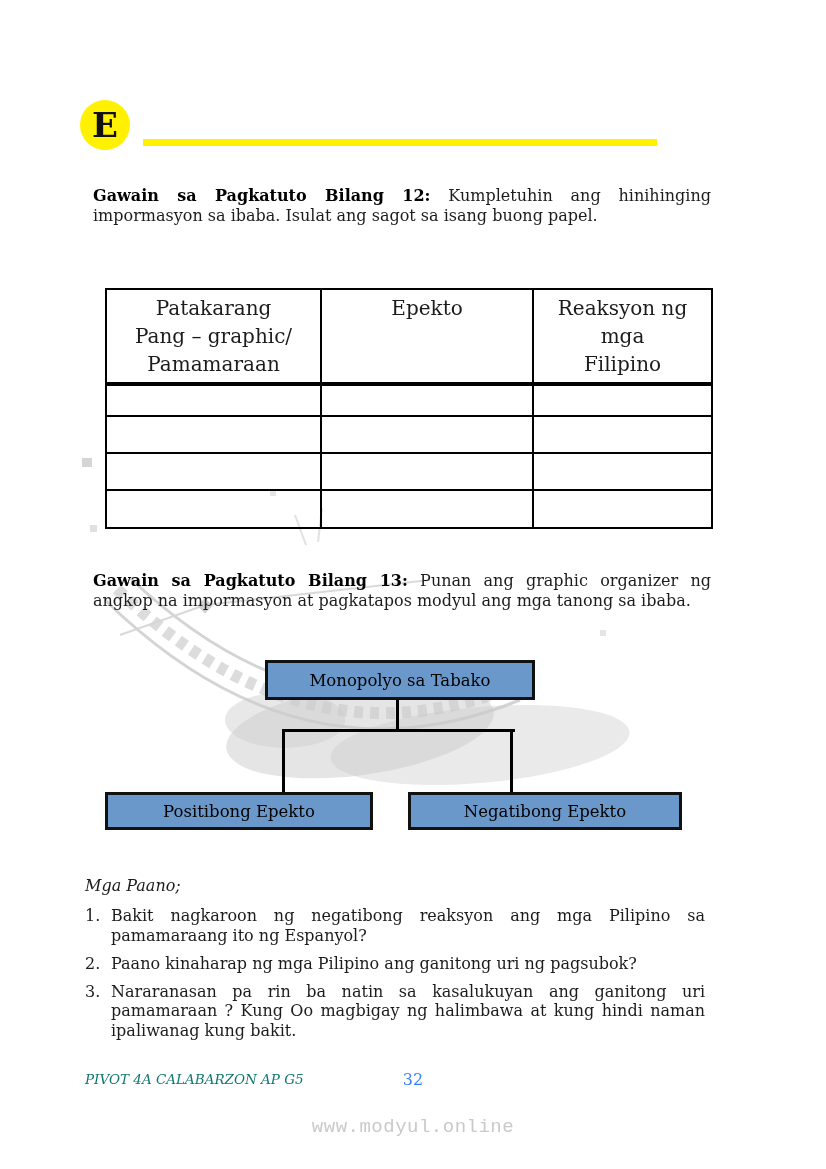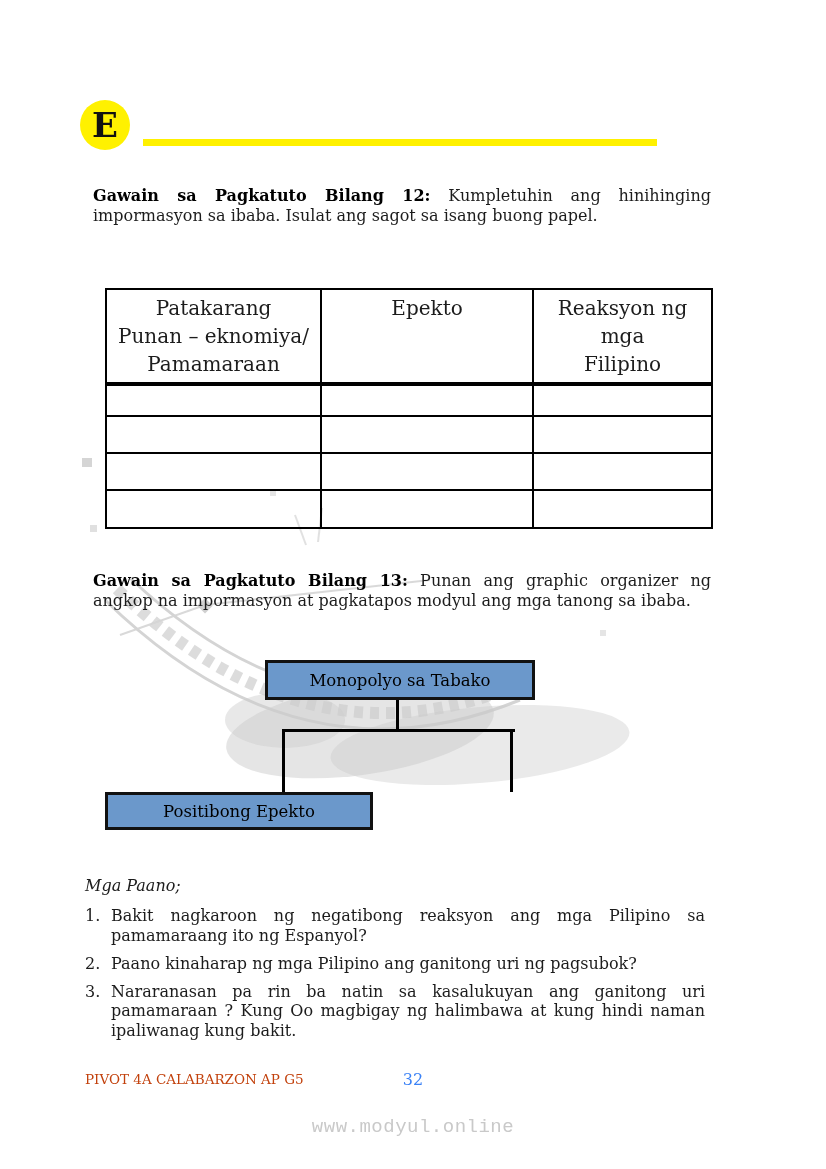--- a/index.html
+++ b/index.html
@@ -84,21 +84,21 @@
   .q-item .txt{
     flex:1;font-size:16px;line-height:19.5px;
     text-align:justify;text-align-last:left;
   }
   .q-item2{margin-top:9px;}
   .q-item3{margin-top:8px;}
 
   
   .footer-left{
     position:absolute;left:85px;top:1071px;
-    font-size:13.5px;color:#c2410c;
+    font-style:italic;font-size:13.5px;color:#0f766e;
   }
   .page-num{
     position:absolute;left:0;top:1070px;width:826px;
     text-align:center;font-size:16px;color:#3b82f6;
   }
   .wm-url{
     position:absolute;left:0;top:1116px;width:826px;
     text-align:center;
     font-family:Liberation Mono, monospace;
     font-size:19px;letter-spacing:0.5px;color:#c9c9c9;
@@ -137,21 +137,21 @@
     </div>
     <div class="yellow-rule"></div>
 
     <p class="para para-g12"><b>Gawain sa Pagkatuto Bilang 12:</b><span> Kumpletuhin ang hinihinging impormasyon sa ibaba. Isulat ang sagot sa isang buong papel.</span></p>
 
     <table class="activity">
       <tbody>
           <tr class="hdr">
         <td class="col1">
           <div>Patakarang</div>
-          <div>Punan – eknomiya/</div>
+          <div>Pang – graphic/</div>
           <div>Pamamaraan</div>
         </td>
         <td class="col2">
           <div>Epekto</div>
         </td>
         <td class="col3">
           <div>Reaksyon ng mga</div>
           <div>Filipino</div>
         </td>
       </tr>
@@ -183,20 +183,23 @@
     <div class="conn conn-v-root"></div>
     <div class="conn conn-h"></div>
     <div class="conn conn-v-left"></div>
     <div class="conn conn-v-right"></div>
 
     <div class="org-box org-root">
       <span>Monopolyo sa Tabako</span>
     </div>
     <div class="org-box org-left">
       <span>Positibong Epekto</span>
+    </div>
+    <div class="org-box org-right">
+      <span>Negatibong Epekto</span>
     </div>
 
     <div class="questions">
       <p class="q-heading">Mga Paano;</p>
       <div class="q-item">
         <span class="num">1.</span>
         <span class="txt">Bakit nagkaroon ng negatibong reaksyon ang mga Pilipino sa pamamaraang ito ng Espanyol?</span>
       </div>
       <div class="q-item q-item2">
         <span class="num">2.</span>

